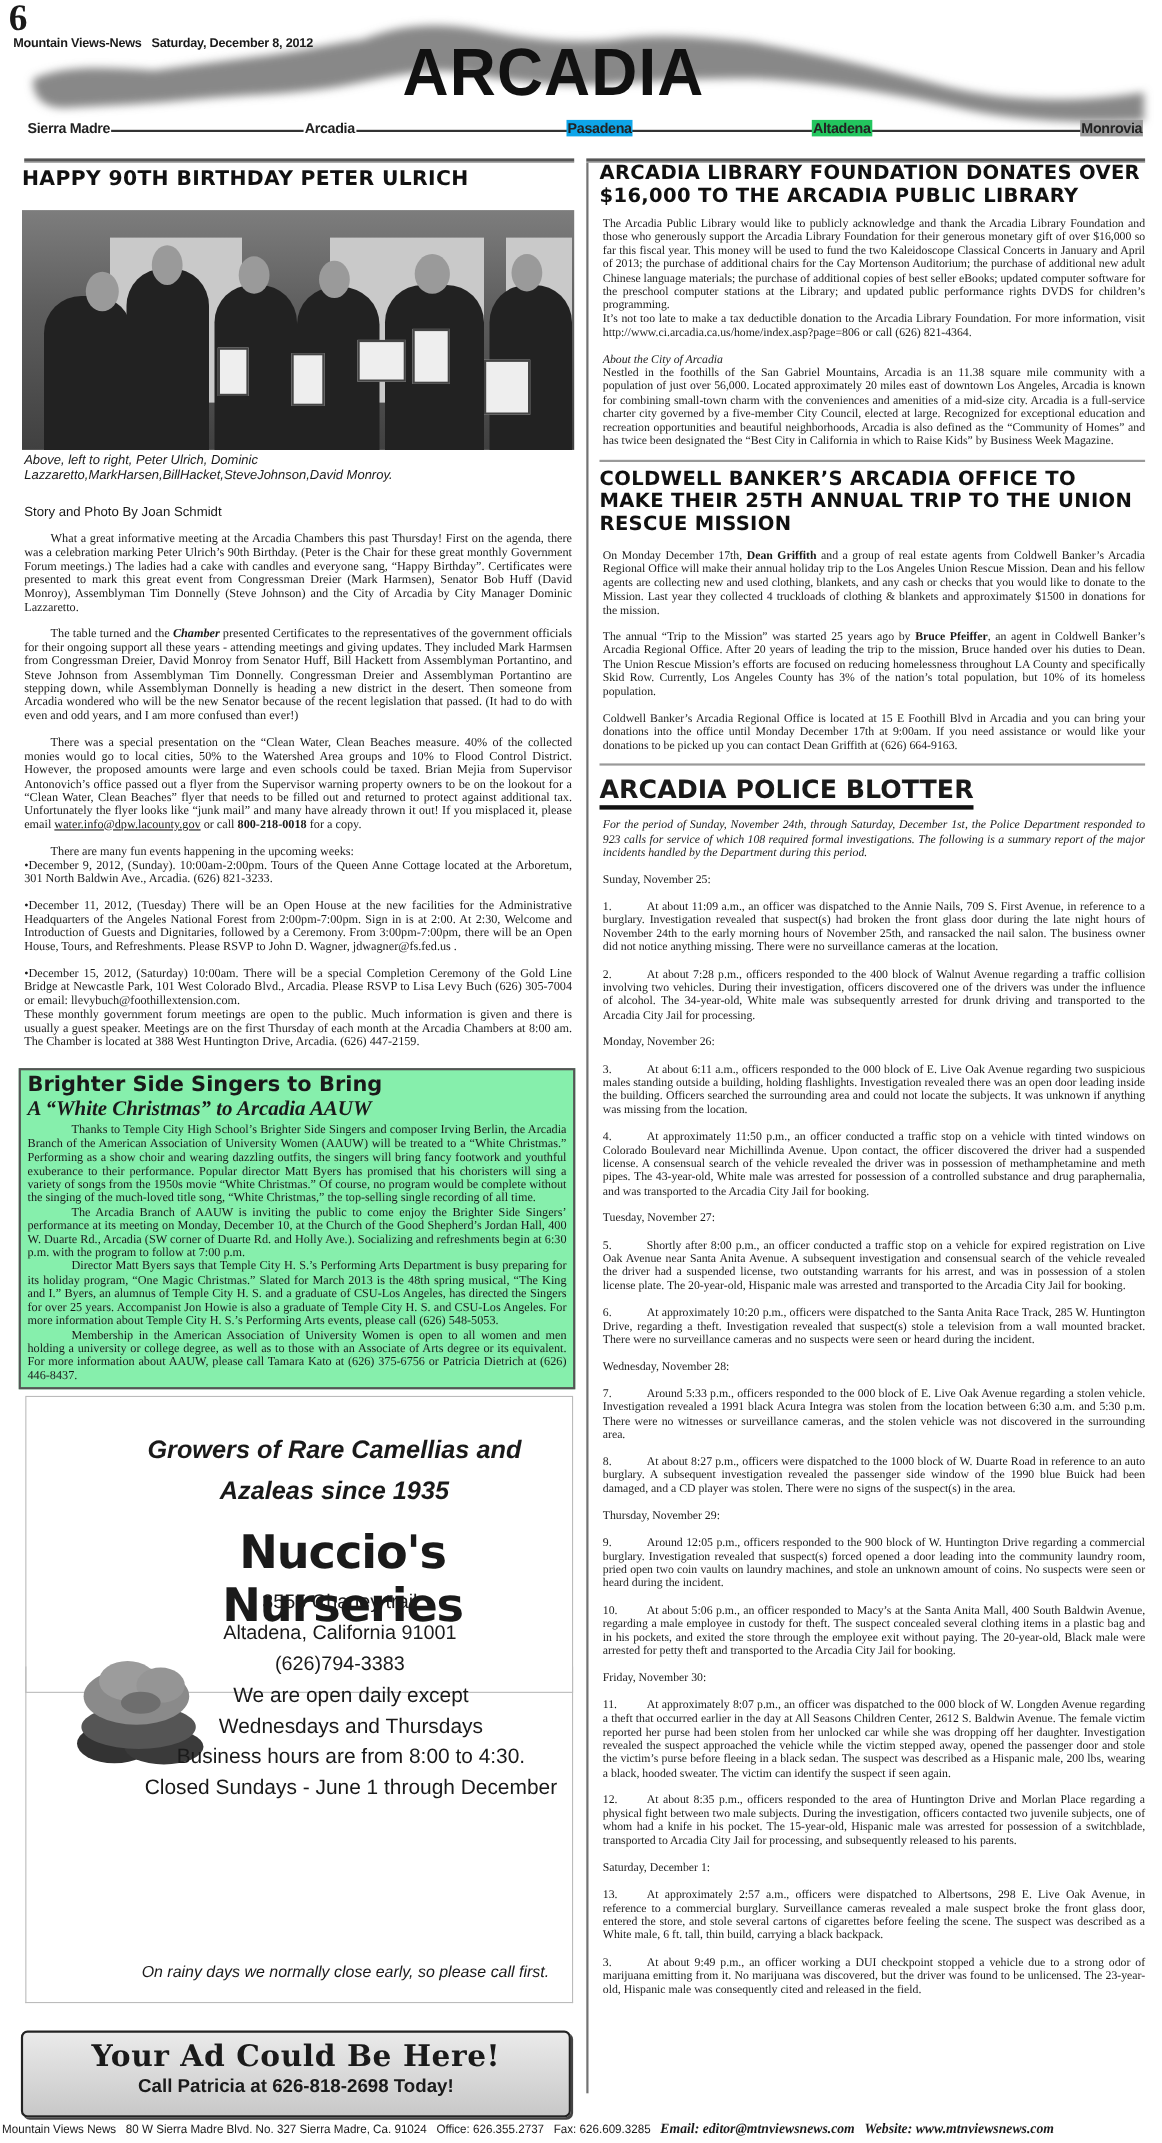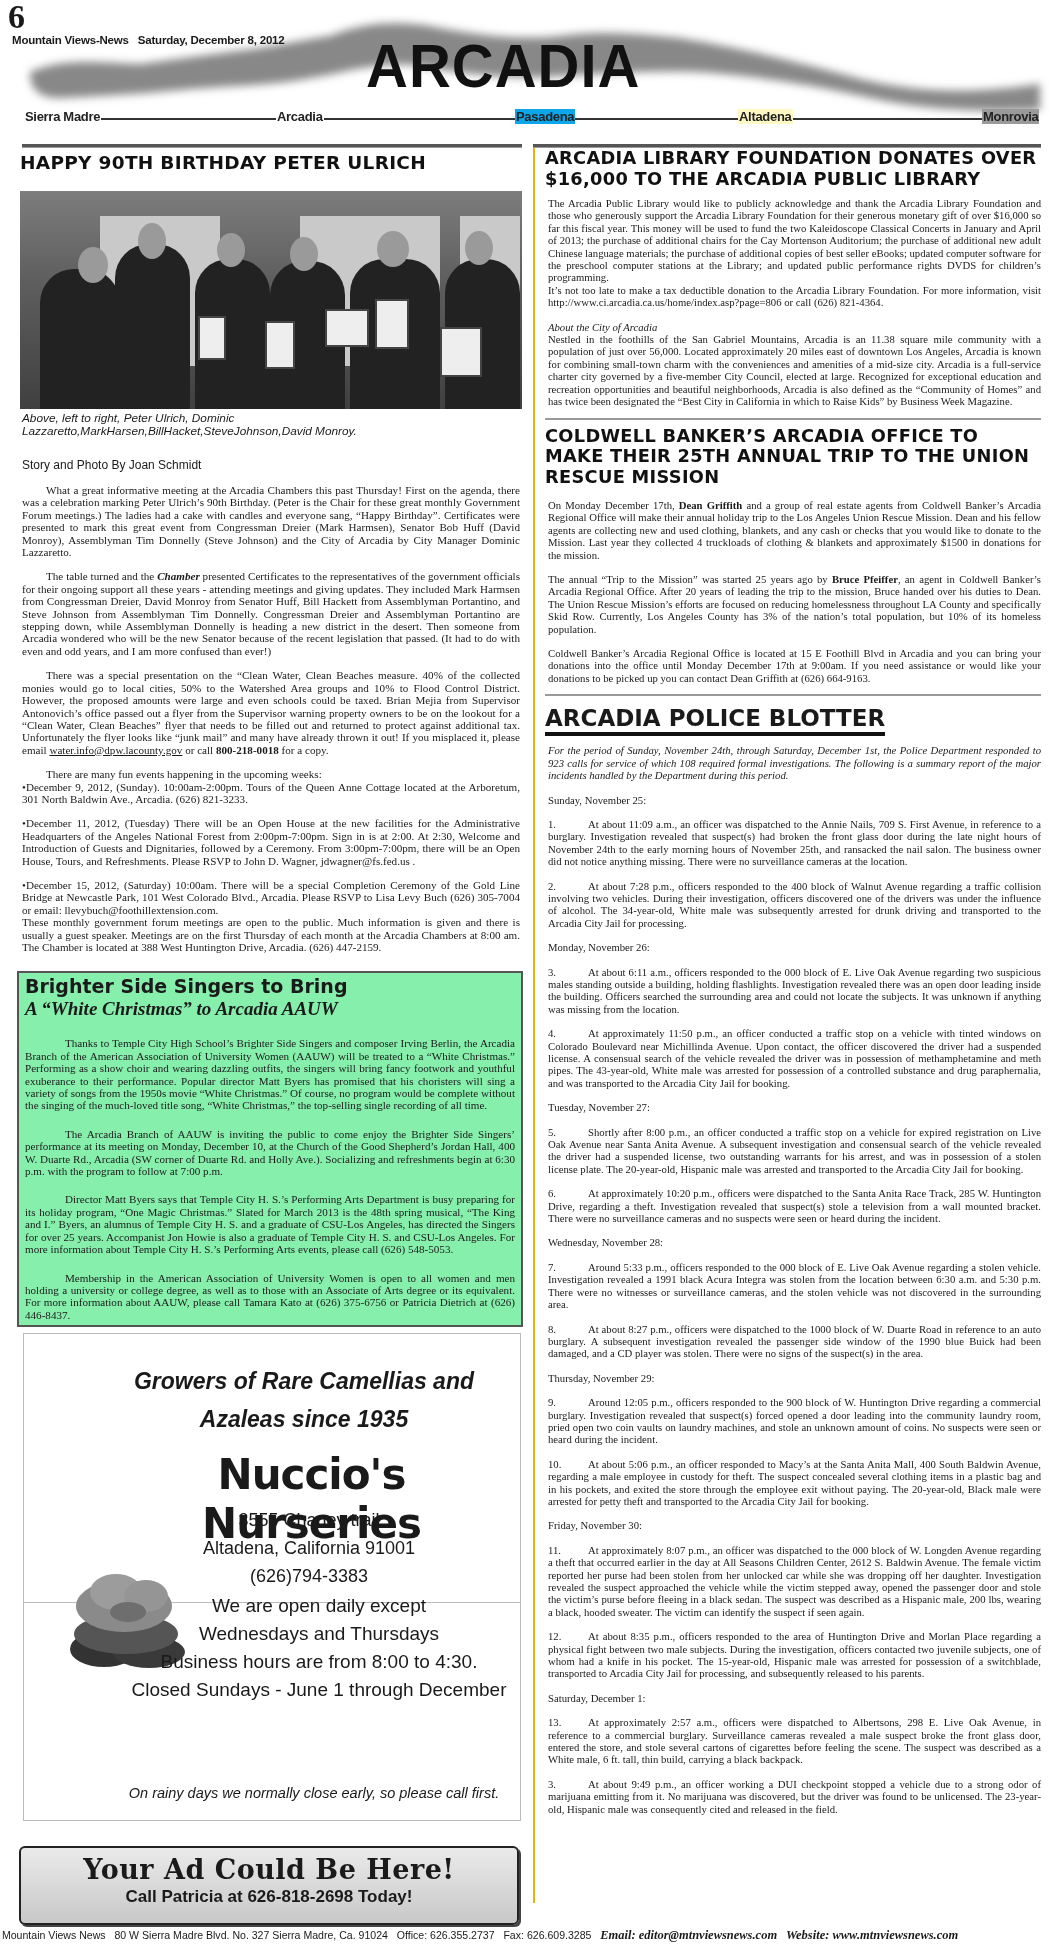--- a/index.html
+++ b/index.html
@@ -7,39 +7,39 @@
   .masthead { position: absolute; left: 0; top: 0; width: 1056px; height: 138px; }
   .page-num { position: absolute; left: 8px; top: 0; font-family: "Liberation Serif", serif; font-weight: bold; font-size: 34px; line-height: 34px; }
   .issue-line { position: absolute; left: 12px; top: 34px; font-family: "Liberation Sans", sans-serif; font-weight: bold; font-size: 11.5px; letter-spacing: -0.2px; }
   .mountain { position: absolute; left: 0; top: 0; }
   .title { position: absolute; left: 366px; top: 32px; font-family: "Liberation Sans", sans-serif; font-weight: bold; font-size: 58px; letter-spacing: 1px; transform: scaleY(1.05); color: #111; }
   .cities { position: absolute; left: 22px; top: 106px; width: 1016px; height: 20px; }
   .cities .line { position: absolute; left: 40px; right: 20px; top: 12px; height: 2px; background: #333; }
   .cities span { position: absolute; top: 3px; background: transparent; font-family: "Liberation Sans", sans-serif; font-size: 13px; font-weight: bold; color: #222; letter-spacing: -0.3px; padding: 0 1px; }
   .rule-top { position: absolute; top: 144px; height: 4px; border-top: 3px solid #555; border-bottom: 1px solid #999; }
   .col-left { position: absolute; left: 20px; top: 152px; width: 500px; }
-  .col-right { position: absolute; left: 533px; top: 148px; width: 508px; border-left: 2px solid #eab308; padding-left: 10px; height: 1755px; }
+  .col-right { position: absolute; left: 533px; top: 148px; width: 508px; border-left: 2px solid #737373; padding-left: 10px; height: 1755px; }
   h1.headline { font-family: "DejaVu Sans", sans-serif; font-weight: bold; font-size: 18.5px; line-height: 21px; letter-spacing: 0.3px; color: #111; }
   .subhead { font-family: "Liberation Serif", serif; font-style: italic; font-weight: bold; font-size: 14.5px; margin-top: 14px; }
   .photo { margin-top: 18px; width: 502px; height: 218px; background: linear-gradient(#7d7d7d, #5f5f5f 40%, #404040); position: relative; overflow: hidden; }
   .photo .win { position: absolute; top: 25px; height: 150px; background: #c9c9c9; }
   .photo .person { position: absolute; bottom: 0; background: #222; border-radius: 34px 34px 0 0; }
   .photo .head { position: absolute; background: #9a9a9a; border-radius: 50%; }
   .photo .cert { position: absolute; background: #eee; border: 2px solid #444; }
   .caption { font-family: "Liberation Sans", sans-serif; font-style: italic; font-size: 11.8px; line-height: 13px; margin-top: 3px; padding-left: 2px; }
   .byline { font-family: "Liberation Sans", sans-serif; font-size: 12px; margin-top: 20px; padding-left: 2px; }
   .body-text { font-family: "Liberation Serif", serif; font-size: 11.1px; line-height: 12.4px; text-align: justify; padding-left: 2px; }
   .body-text p { margin-top: 12px; }
   .body-text p.indent { text-indent: 24px; }
   .body-text p.nomargin { margin-top: 0; }
   .aauw-box { margin-top: 18px; border: 2px solid #555; background: #86efac; padding: 2px 6px 4px 6px; width: 506px; margin-left: -3px; }
   .aauw-title { font-family: "DejaVu Sans", sans-serif; font-weight: bold; font-size: 19px; line-height: 22px; }
   .aauw-sub { font-family: "Liberation Serif", serif; font-style: italic; font-weight: bold; font-size: 19px; line-height: 24px; }
   .aauw-box .body-text { padding-left: 0; font-size: 11.1px; }
-  .aauw-box .body-text p { margin-top: 16px; }
+  .aauw-box .body-text p { margin-top: 0; }
   .aauw-box .body-text p.indent { text-indent: 40px; }
   .ad-nuccio { margin-top: 6px; width: 498px; height: 270px; border: 1px solid #bbb; position: relative; margin-left: 3px; font-family: "Liberation Sans", sans-serif; text-align: center; }
   .ad-nuccio .grow { position: absolute; left: 95px; top: 28px; width: 370px; font-style: italic; font-weight: bold; font-size: 23px; line-height: 38px; }
   .ad-nuccio .name { position: absolute; left: 85px; top: 116px; width: 405px; font-family: "DejaVu Sans", sans-serif; font-weight: bold; font-size: 42px; letter-spacing: -1px; }
   .ad-nuccio .addr { position: absolute; left: 150px; top: 172px; width: 270px; font-size: 18px; line-height: 28px; }
   .ad-nuccio .hours { position: absolute; left: 95px; top: 260px; width: 400px; font-size: 19px; line-height: 28px; }
   .flower { position: absolute; left: 30px; top: 220px; width: 150px; height: 120px; }
   .ad-your { margin-top: 145px; width: 500px; height: 79px; border: 2px solid #222; border-radius: 6px; background: linear-gradient(#eaeaea, #c8c8c8); box-shadow: 2px 2px 0 #444; text-align: center; margin-left: -2px; }
   .ad-your .big { font-family: "DejaVu Serif", serif; font-weight: bold; font-size: 27px; padding-top: 6px; letter-spacing: 0.5px; }
   .ad-your .call { font-family: "Liberation Sans", sans-serif; font-weight: bold; font-size: 17px; margin-top: 2px; }
@@ -72,21 +72,21 @@
   <div class="issue-line">
     <span>Mountain Views-News</span>&nbsp;&nbsp;
     <span>Saturday, December 8, 2012</span>
   </div>
   <div class="title">ARCADIA</div>
   <div class="cities">
     <div class="line"></div>
     <span style="left:2px;background:#fff">Sierra Madre</span>
     <span style="left:254px;background:#fff">Arcadia</span>
     <span style="left:493px;background:#0ea5e9">Pasadena</span>
-    <span style="left:716px;background:#fef9c3">Altadena</span>
+    <span style="left:716px;background:#22c55e">Altadena</span>
     <span style="left:960px;background:#9a9a9a">Monrovia</span>
   </div>
 </div>
 
 <div class="rule-top" style="left:22px;width:500px"></div>
 <div class="rule-top" style="left:533px;width:508px"></div>
 
 <div class="col-left">
   <article>
     <h1 class="headline">HAPPY 90TH BIRTHDAY PETER ULRICH</h1>

